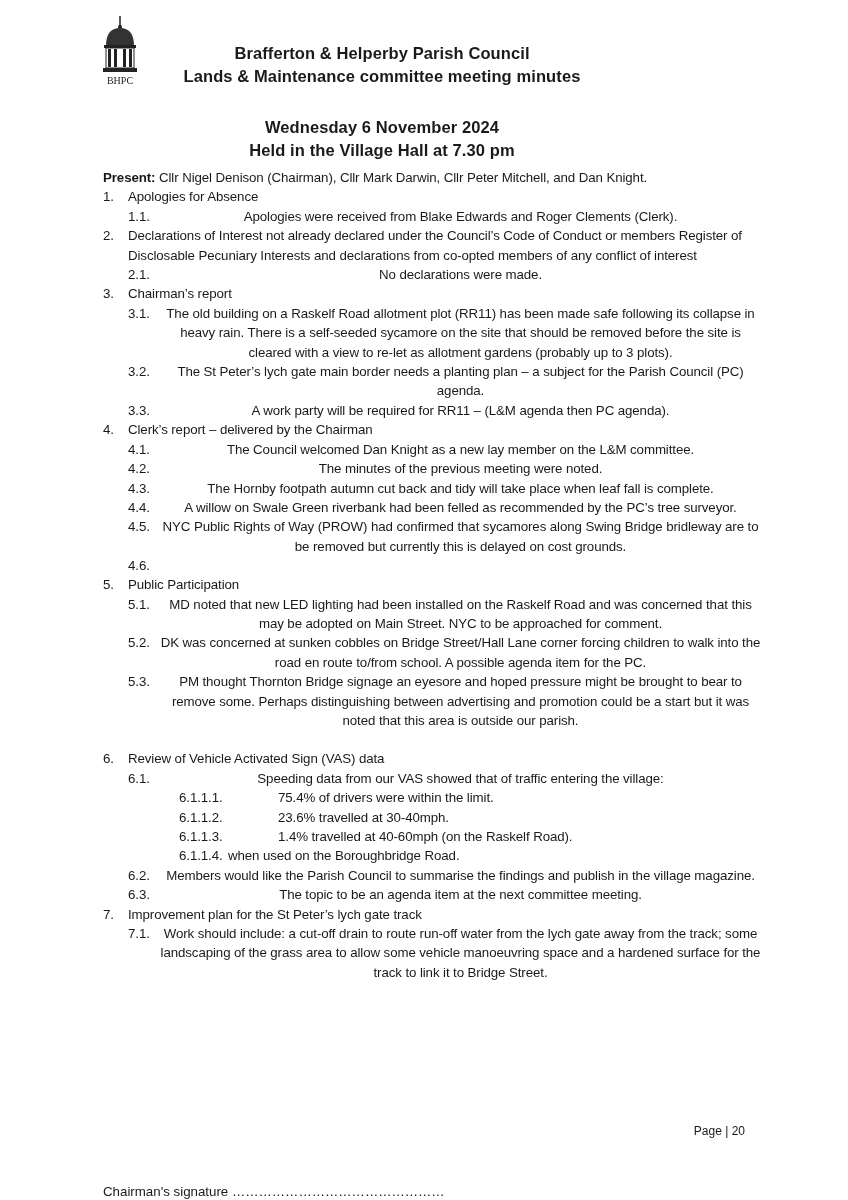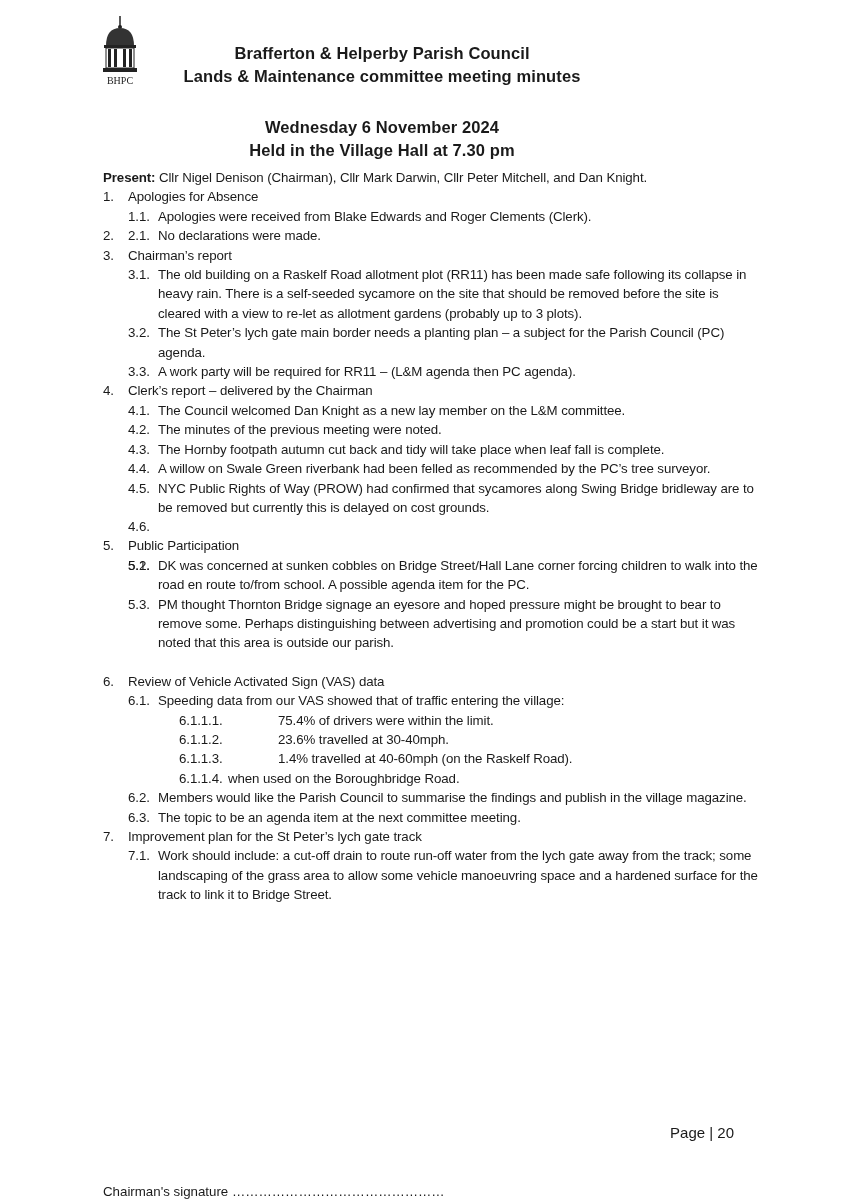--- a/index.html
+++ b/index.html
@@ -7,28 +7,28 @@
          font-family: "Liberation Sans", sans-serif; color: #1a1a1a; }
   .logo { position: absolute; left: 97px; top: 14px; width: 46px; height: 74px; }
   .header { position: absolute; left: 0; top: 42px; width: 764px; text-align: center;
             font-weight: bold; font-size: 16.5px; line-height: 23px; letter-spacing: 0.1px; }
   .header .line2 { margin-bottom: 28px; }
   .body { position: absolute; left: 103px; top: 168px; width: 660px;
           font-size: 13.3px; line-height: 19.4px; letter-spacing: -0.1px; }
   .row { position: relative; }
   .l1 { padding-left: 25px; }
   .l1 .num { position: absolute; left: 0; }
-  .l2 { padding-left: 55px; }
+  .l2 { padding-left: 55px; text-align: center; }
   .l2 .num { position: absolute; left: 25px; }
   .l3 { padding-left: 175px; }
   .l3 .num { position: absolute; left: 76px; }
   .l3.wrap .cont { display: block; margin-left: -50px; }
   .gap { height: 19px; }
   .present-label { font-weight: bold; }
-  .footer-page { position: absolute; right: 114px; top: 1124px; font-size: 15px; text-align: center; }
+  .footer-page { position: absolute; right: 103px; top: 1124px; font-size: 12px; text-align: center; }
   .footer-sig { position: absolute; left: 103px; top: 1184px; font-size: 13.3px; }
 </style>
 </head>
 <body>
 
 <div class="logo">
   <svg width="46" height="74" viewBox="0 0 46 74">
     <line x1="23" y1="2" x2="23" y2="12" stroke="#222" stroke-width="1.5"></line>
     <circle cx="23" cy="13" r="2" fill="#222"></circle>
     <path d="M9 32 Q9 14 23 14 Q37 14 37 32 Z" fill="#333"></path>
@@ -49,40 +49,40 @@
   <div>Wednesday 6 November 2024</div>
   <div>Held in the Village Hall at 7.30 pm</div>
 </div>
 
 <div class="body">
   <div class="row"><span class="present-label">Present:</span><span> Cllr Nigel Denison (Chairman), Cllr Mark Darwin, Cllr Peter Mitchell, and Dan Knight.</span></div>
 
   <div class="row l1"><span class="num">1.</span><span>Apologies for Absence</span></div>
   <div class="row l2"><span class="num">1.1.</span><span>Apologies were received from Blake Edwards and Roger Clements (Clerk).</span></div>
 
-  <div class="row l1"><span class="num">2.</span></div>
+  <div class="row l1"><span class="num">2.</span><span>Declarations of Interest not already declared under the Council’s Code of Conduct or members Register of Disclosable Pecuniary Interests and declarations from co-opted members of any conflict of interest</span></div>
   <div class="row l2"><span class="num">2.1.</span><span>No declarations were made.</span></div>
 
   <div class="row l1"><span class="num">3.</span><span>Chairman’s report</span></div>
   <div class="row l2"><span class="num">3.1.</span><span>The old building on a Raskelf Road allotment plot (RR11) has been made safe following its collapse in heavy rain.  There is a self-seeded sycamore on the site that should be removed before the site is cleared with a view to re-let as allotment gardens (probably up to 3 plots).</span></div>
   <div class="row l2"><span class="num">3.2.</span><span>The St Peter’s lych gate main border needs a planting plan – a subject for the Parish Council (PC) agenda.</span></div>
   <div class="row l2"><span class="num">3.3.</span><span>A work party will be required for RR11 – (L&amp;M agenda then PC agenda).</span></div>
 
   <div class="row l1"><span class="num">4.</span><span>Clerk’s report – delivered by the Chairman</span></div>
   <div class="row l2"><span class="num">4.1.</span><span>The Council welcomed Dan Knight as a new lay member on the L&amp;M committee.</span></div>
   <div class="row l2"><span class="num">4.2.</span><span>The minutes of the previous meeting were noted.</span></div>
   <div class="row l2"><span class="num">4.3.</span><span>The Hornby footpath autumn cut back and tidy will take place when leaf fall is complete.</span></div>
   <div class="row l2"><span class="num">4.4.</span><span>A willow on Swale Green riverbank had been felled as recommended by the PC’s tree surveyor.</span></div>
   <div class="row l2"><span class="num">4.5.</span><span>NYC Public Rights of Way (PROW) had confirmed that sycamores along Swing Bridge bridleway are to be removed but currently this is delayed on cost grounds.</span></div>
   <div class="row l2"><span class="num">4.6.</span></div>
 
   <div class="gap"></div>
 
   <div class="row l1"><span class="num">5.</span><span>Public Participation</span></div>
-  <div class="row l2"><span class="num">5.1.</span></div>
+  <div class="row l2"><span class="num">5.1.</span><span>MD noted that new LED lighting had been installed on the Raskelf Road and was concerned that this may be adopted on Main Street.  NYC to be approached for comment.</span></div>
   <div class="row l2"><span class="num">5.2.</span><span>DK was concerned at sunken cobbles on Bridge Street/Hall Lane corner forcing children to walk into the road en route to/from school.  A possible agenda item for the PC.</span></div>
   <div class="row l2"><span class="num">5.3.</span><span>PM thought Thornton Bridge signage an eyesore and hoped pressure might be brought to bear to remove some.  Perhaps distinguishing between advertising and promotion could be a start but it was noted that this area is outside our parish.</span></div>
 
   <div class="gap"></div>
 
   <div class="row l1"><span class="num">6.</span><span>Review of Vehicle Activated Sign (VAS) data</span></div>
   <div class="row l2"><span class="num">6.1.</span><span>Speeding data from our VAS showed that of traffic entering the village:</span></div>
   <div class="row l3"><span class="num">6.1.1.1.</span><span>75.4% of drivers were within the limit.</span></div>
   <div class="row l3"><span class="num">6.1.1.2.</span><span>23.6% travelled at 30-40mph.</span></div>
   <div class="row l3"><span class="num">6.1.1.3.</span><span>1.4% travelled at 40-60mph (on the Raskelf Road).</span></div>

